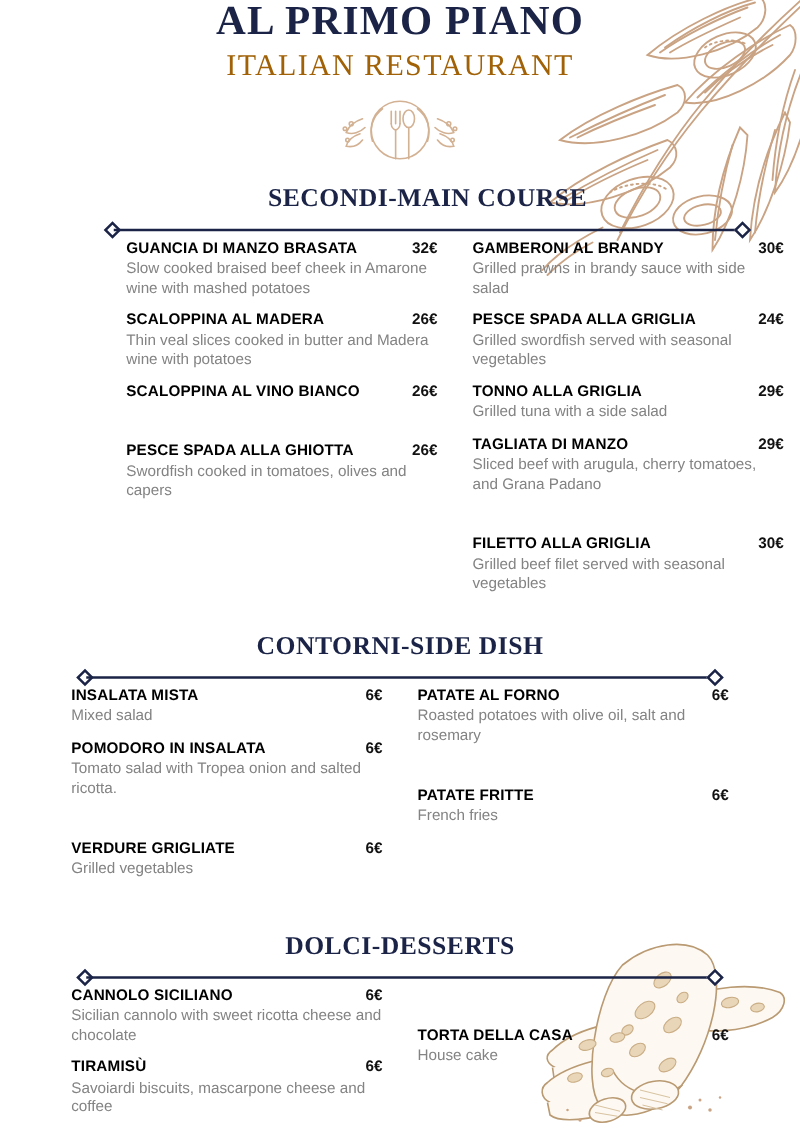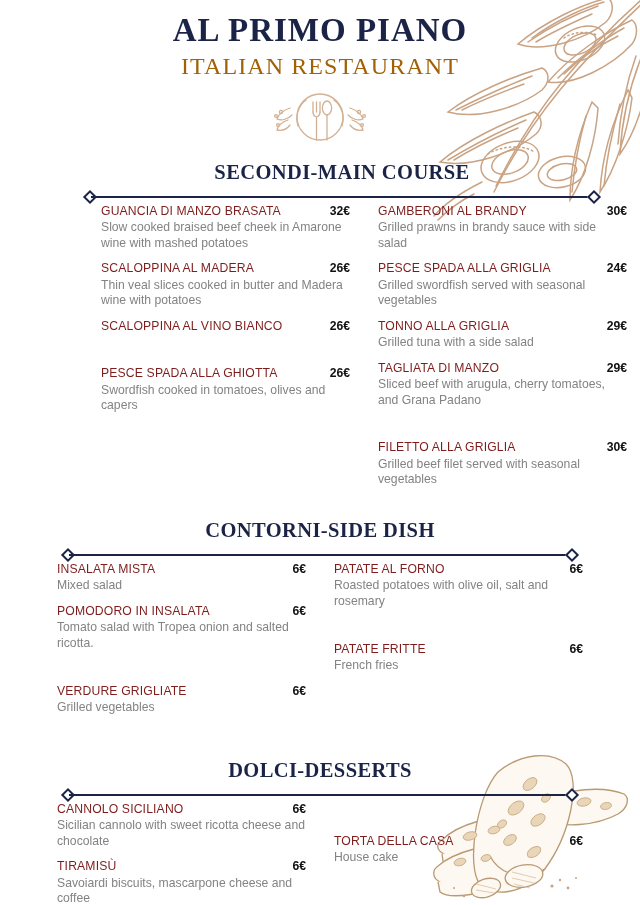--- a/index.html
+++ b/index.html
@@ -16,21 +16,21 @@
     position:absolute; top:-14px; right:-12px;
     width:230px; height:240px; pointer-events:none; z-index:1;
   }
   
   .biscotti{
     position:absolute; right:6px; bottom:4px;
     width:210px; height:165px; pointer-events:none; z-index:1;
   }
 
   
-  .header{ position:relative; z-index:3; padding-top:13px; text-align:center; }
+  .header{ position:relative; z-index:3; text-align:center; }
   .brand-title{
     font-family:"Liberation Serif", serif;
     font-weight:700; font-size:33px; letter-spacing:1.0px;
     color:#1b2447; line-height:1.08;
   }
   .brand-sub{
     font-family:"Liberation Serif", serif;
     font-weight:400; font-size:24px; letter-spacing:1.1px;
     color:#a16207; margin-top:4px;
   }
@@ -66,22 +66,22 @@
   }
   .col{ width:249px; flex:0 0 249px; }
 
   .item{ margin-bottom:10px; }
   .item:last-child{ margin-bottom:0;margin-top:32px; }
   .item-head{
     display:flex; align-items:baseline; justify-content:space-between;
     gap:8px;
   }
   .item-name{
-    font-weight:400; font-size:12.2px; letter-spacing:0.15px;
-    color:#7f1d1d; line-height:1.26; text-transform:uppercase;text-align:right;
+    font-weight:700; font-size:12.2px; letter-spacing:0.15px;
+    color:#000000; line-height:1.26; text-transform:uppercase;text-align:right;
   }
   .item-price{
     font-weight:700; font-size:12.2px; color:#111;
     white-space:nowrap; flex:0 0 auto;
   }
   .item-desc{
     font-size:12.2px; color:#838383; line-height:1.28; margin-top:1px;
   }
 
   .sec-secondi{ margin-top:13px;padding-left:44px; }

